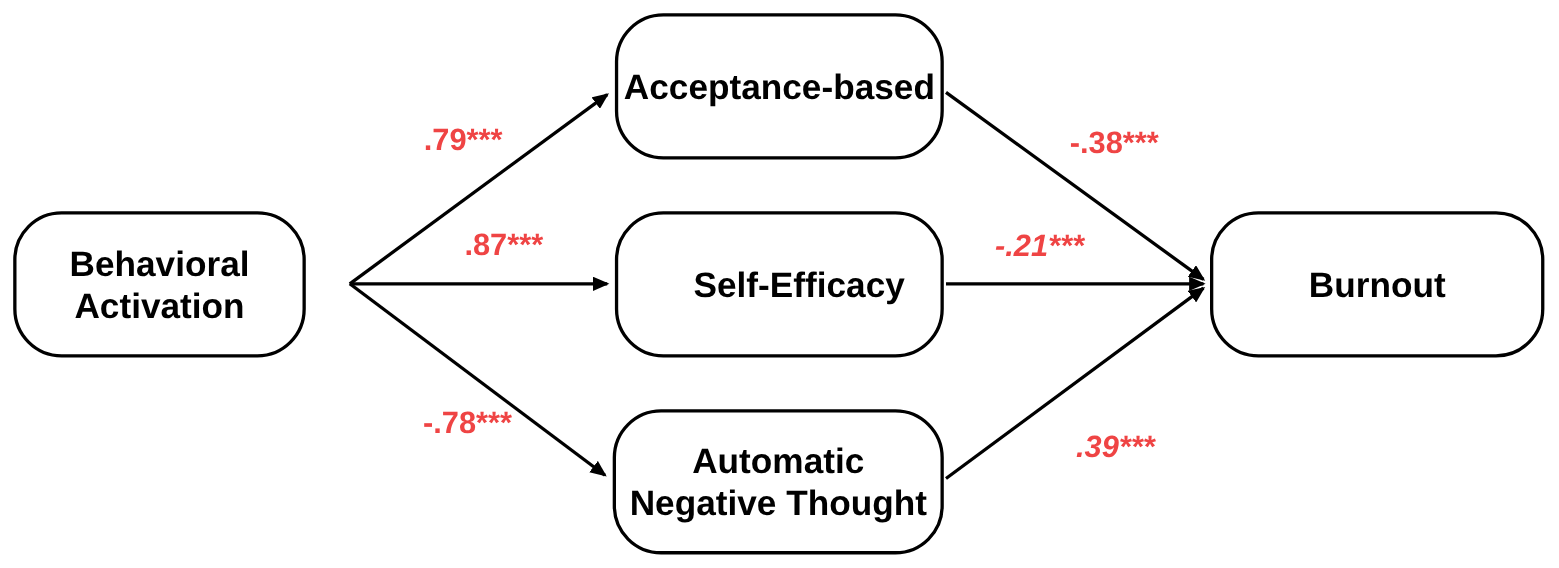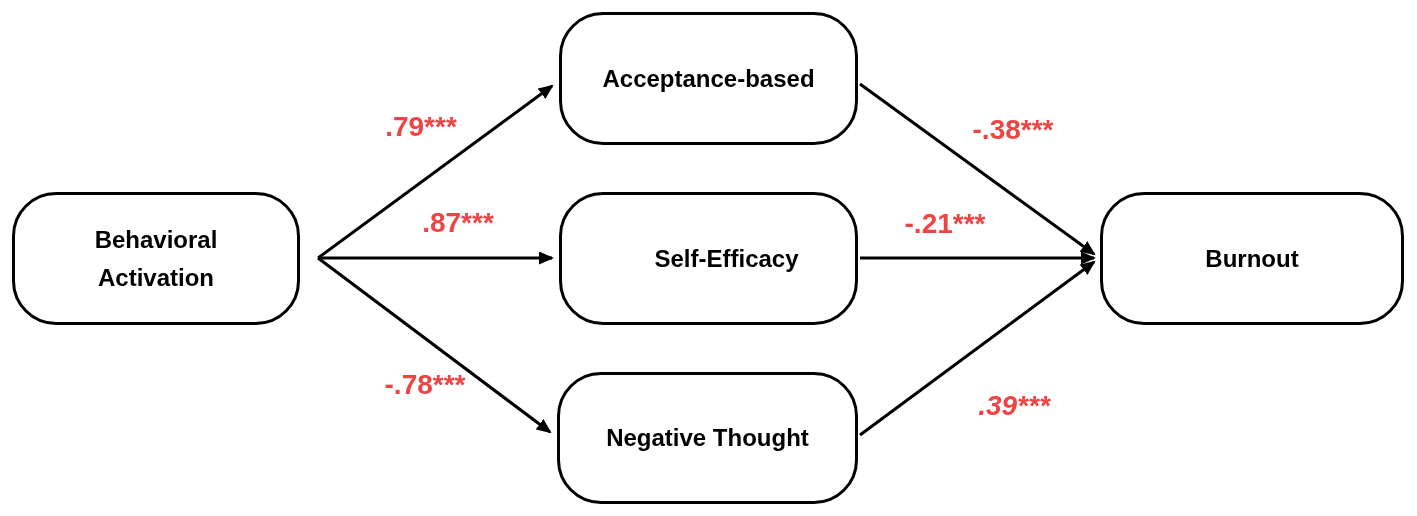--- a/index.html
+++ b/index.html
@@ -26,44 +26,44 @@
     position: absolute;
     box-sizing: border-box;
     background: #ffffff;
     border: 3px solid #000000;
     border-radius: 44px;
     display: flex;
     flex-direction: column;
     align-items: center;
     justify-content: center;
     text-align: center;
-    font-size: 24px;
+    font-size: 32px;
     font-weight: bold;
     color: #000000;
     line-height: 38px;
   }
   .edge-label {
     position: absolute;
     transform: translate(-50%, -50%);
     font-size: 28px;
     font-weight: bold;
     color: #ef4444;
     white-space: nowrap;
   }
-  #node-behavioral-activation { left: 12px;   top: 192px; width: 288px; height: 133px; }
+  #node-behavioral-activation { left: 12px;   top: 192px; width: 266px; height: 133px; }
   #node-acceptance-based-action { left: 559px; top: 12px;  width: 299px; height: 133px; }
   #node-self-efficacy { left: 559px; top: 192px; width: 299px; height: 133px; padding-left: 36px; }
   #node-automatic-negative-thought { left: 557px; top: 372px; width: 301px; height: 132px; }
   #node-burnout { left: 1100px; top: 192px; width: 304px; height: 133px; }
 
   #label-e0 { left: 421px;  top: 127px; }
   #label-e1 { left: 458px;  top: 223px; text-align: center; }
   #label-e2 { left: 425px;  top: 385px; }
   #label-e3 { left: 1013px; top: 130px; }
-  #label-e4 { left: 945px;  top: 224px; }
+  #label-e4 { left: 945px;  top: 224px; font-style: italic; }
   #label-e5 { left: 1014px; top: 406px; font-style: italic; }
 </style>
 </head>
 <body>
 
 <div id="canvas">
 
   <svg id="edge-layer" viewBox="0 0 1417 516" xmlns="http://www.w3.org/2000/svg">
     <defs>
       <marker id="arrowhead" markerUnits="userSpaceOnUse" markerWidth="16" markerHeight="13" refX="13" refY="6.5" orient="auto">
@@ -85,20 +85,21 @@
 
   <div class="node" id="node-acceptance-based-action">
     <span>Acceptance-based</span>
   </div>
 
   <div class="node" id="node-self-efficacy">
     <span>Self-Efficacy</span>
   </div>
 
   <div class="node" id="node-automatic-negative-thought">
+    <span>Automatic</span>
     <span>Negative Thought</span>
   </div>
 
   <div class="node" id="node-burnout">
     <span>Burnout</span>
   </div>
 
   <div class="edge-label" id="label-e0">.79***</div>
   <div class="edge-label" id="label-e1">.87***</div>
   <div class="edge-label" id="label-e2">-.78***</div>

